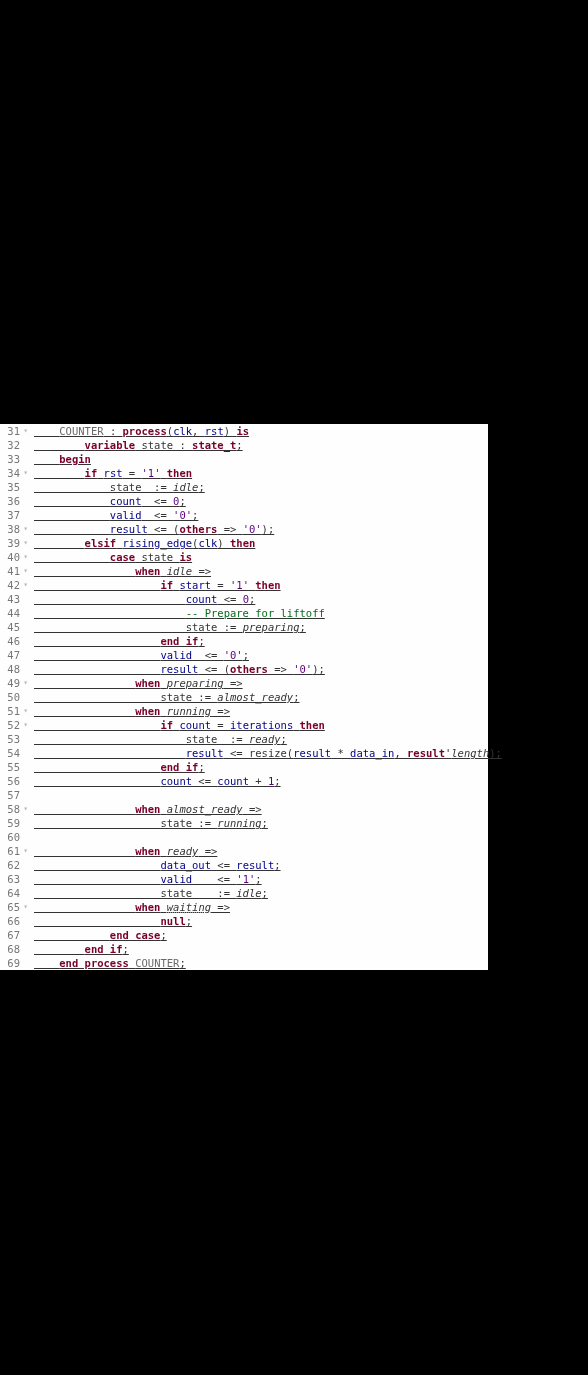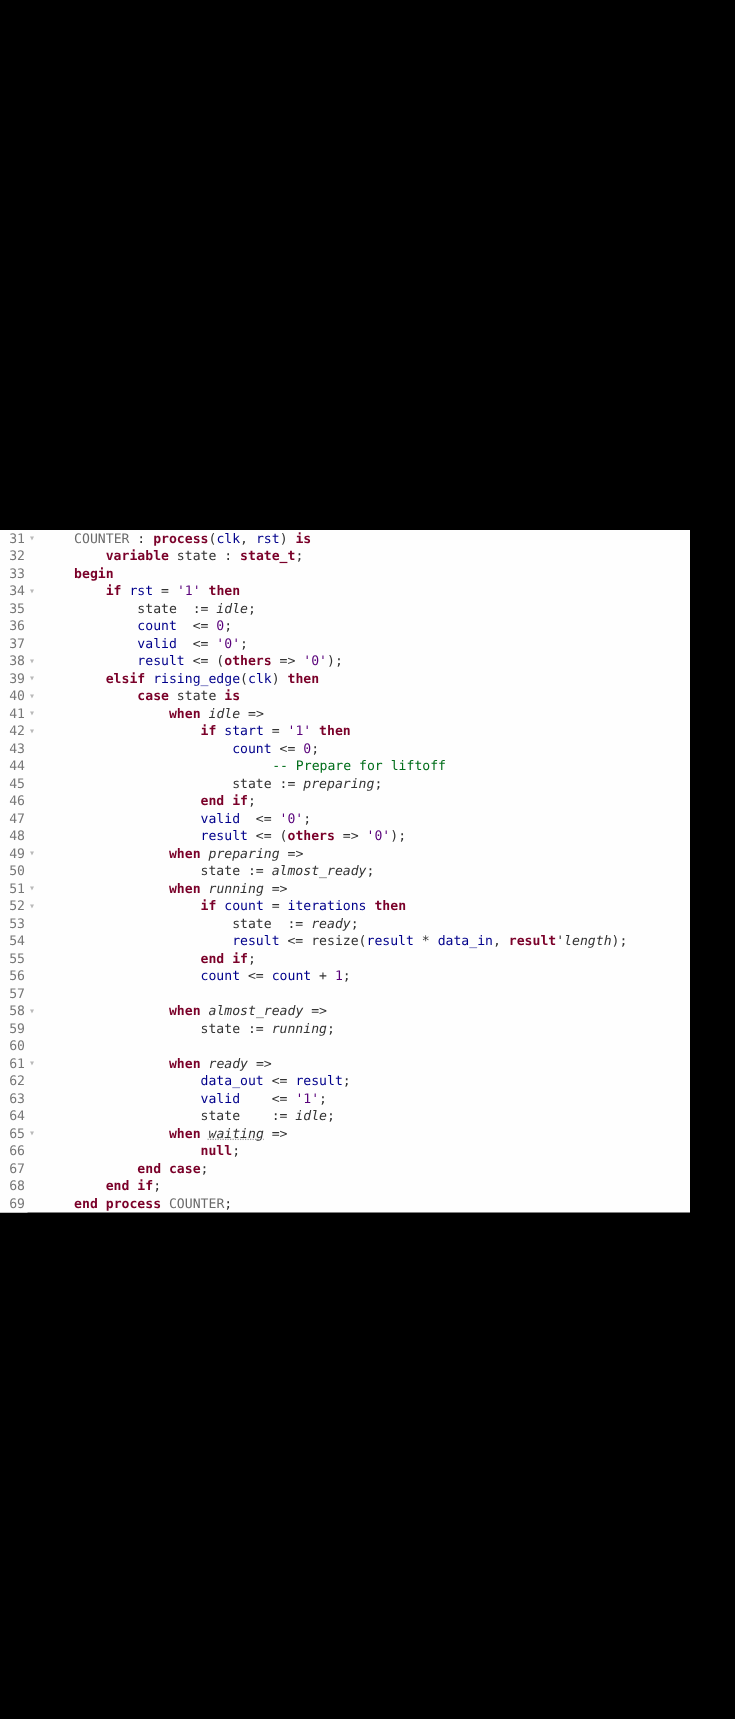--- a/index.html
+++ b/index.html
@@ -6,21 +6,21 @@
   html, body {
     width: 588px;
     height: 1375px;
     background: #000;
     overflow: hidden;
   }
   .editor {
     position: absolute;
     top: 424px;
     left: 0;
-    width: 552px;
+    width: 488px;
     background: #fefefe;
     font-family: "Menlo", "Consolas", "DejaVu Sans Mono", monospace;
     font-size: 10.5px;
     line-height: 14px;
     white-space: pre;
     display: flex;
   }
   .gutter {
     flex: 0 0 22px;
     background: #fefefe;
@@ -40,26 +40,27 @@
     width: 7px;
     height: 7px;
     font-size: 8px;
     line-height: 7px;
     color: #b9b9b9;
   }
   .code {
     flex: 1;
     padding-left: 12px;
     color: #333;
+    text-decoration: underline;
   }
   .kw   { color: #7a0029; font-weight: 700; }
   .sig  { color: #00008b; }       
   .ital { font-style: italic; color: #333; margin-top: 32px; }
   .lit  { color: #58007a; }       
-  .cmt  { color: #006e1a; margin-left: 32px; }
+  .cmt  { color: #006e1a; }
   .label{ color: #6a6a6a; }
 </style>
 </head>
 <body>
 
 <div class="editor">
   <div class="gutter" id="gutter"><div class="ln">31<span class="fold">▾</span></div><div class="ln">32</div><div class="ln">33</div><div class="ln">34<span class="fold">▾</span></div><div class="ln">35</div><div class="ln">36</div><div class="ln">37</div><div class="ln">38<span class="fold">▾</span></div><div class="ln">39<span class="fold">▾</span></div><div class="ln">40<span class="fold">▾</span></div><div class="ln">41<span class="fold">▾</span></div><div class="ln">42<span class="fold">▾</span></div><div class="ln">43</div><div class="ln">44</div><div class="ln">45</div><div class="ln">46</div><div class="ln">47</div><div class="ln">48</div><div class="ln">49<span class="fold">▾</span></div><div class="ln">50</div><div class="ln">51<span class="fold">▾</span></div><div class="ln">52<span class="fold">▾</span></div><div class="ln">53</div><div class="ln">54</div><div class="ln">55</div><div class="ln">56</div><div class="ln">57</div><div class="ln">58<span class="fold">▾</span></div><div class="ln">59</div><div class="ln">60</div><div class="ln">61<span class="fold">▾</span></div><div class="ln">62</div><div class="ln">63</div><div class="ln">64</div><div class="ln">65<span class="fold">▾</span></div><div class="ln">66</div><div class="ln">67</div><div class="ln">68</div><div class="ln">69</div></div>
   <div class="code" id="code"><div class="line" style="height:14px">    <span class="label">COUNTER</span> : <span class="kw">process</span>(<span class="sig">clk</span>, <span class="sig">rst</span>) <span class="kw">is</span></div><div class="line" style="height:14px">        <span class="kw">variable</span> state : <span class="kw">state_t</span>;</div><div class="line" style="height:14px">    <span class="kw">begin</span></div><div class="line" style="height:14px">        <span class="kw">if</span> <span class="sig">rst</span> = <span class="lit">'1'</span> <span class="kw">then</span></div><div class="line" style="height:14px">            state  := <span class="ital">idle</span>;</div><div class="line" style="height:14px">            <span class="sig">count</span>  &lt;= <span class="lit">0</span>;</div><div class="line" style="height:14px">            <span class="sig">valid</span>  &lt;= <span class="lit">'0'</span>;</div><div class="line" style="height:14px">            <span class="sig">result</span> &lt;= (<span class="kw">others</span> =&gt; <span class="lit">'0'</span>);</div><div class="line" style="height:14px">        <span class="kw">elsif</span> <span class="sig">rising_edge</span>(<span class="sig">clk</span>) <span class="kw">then</span></div><div class="line" style="height:14px">            <span class="kw">case</span> state <span class="kw">is</span></div><div class="line" style="height:14px">                <span class="kw">when</span> <span class="ital">idle</span> =&gt;</div><div class="line" style="height:14px">                    <span class="kw">if</span> <span class="sig">start</span> = <span class="lit">'1'</span> <span class="kw">then</span></div><div class="line" style="height:14px">                        <span class="sig">count</span> &lt;= <span class="lit">0</span>;</div><div class="line" style="height:14px">                        <span class="cmt">-- Prepare for liftoff</span></div><div class="line" style="height:14px">                        state := <span class="ital">preparing</span>;</div><div class="line" style="height:14px">                    <span class="kw">end if</span>;</div><div class="line" style="height:14px">                    <span class="sig">valid</span>  &lt;= <span class="lit">'0'</span>;</div><div class="line" style="height:14px">                    <span class="sig">result</span> &lt;= (<span class="kw">others</span> =&gt; <span class="lit">'0'</span>);</div><div class="line" style="height:14px">                <span class="kw">when</span> <span class="ital">preparing</span> =&gt;</div><div class="line" style="height:14px">                    state := <span class="ital">almost_ready</span>;</div><div class="line" style="height:14px">                <span class="kw">when</span> <span class="ital">running</span> =&gt;</div><div class="line" style="height:14px">                    <span class="kw">if</span> <span class="sig">count</span> = <span class="sig">iterations</span> <span class="kw">then</span></div><div class="line" style="height:14px">                        state  := <span class="ital">ready</span>;</div><div class="line" style="height:14px">                        <span class="sig">result</span> &lt;= resize(<span class="sig">result</span> * <span class="sig">data_in</span>, <span class="kw">result</span>'<span class="ital">length</span>);</div><div class="line" style="height:14px">                    <span class="kw">end if</span>;</div><div class="line" style="height:14px">                    <span class="sig">count</span> &lt;= <span class="sig">count</span> + <span class="lit">1</span>;</div><div class="line" style="height:14px"></div><div class="line" style="height:14px">                <span class="kw">when</span> <span class="ital">almost_ready</span> =&gt;</div><div class="line" style="height:14px">                    state := <span class="ital">running</span>;</div><div class="line" style="height:14px"></div><div class="line" style="height:14px">                <span class="kw">when</span> <span class="ital">ready</span> =&gt;</div><div class="line" style="height:14px">                    <span class="sig">data_out</span> &lt;= <span class="sig">result</span>;</div><div class="line" style="height:14px">                    <span class="sig">valid</span>    &lt;= <span class="lit">'1'</span>;</div><div class="line" style="height:14px">                    state    := <span class="ital">idle</span>;</div><div class="line" style="height:14px">                <span class="kw">when</span> <span class="ital" style="text-decoration:underline dotted #999">waiting</span> =&gt;</div><div class="line" style="height:14px">                    <span class="kw">null</span>;</div><div class="line" style="height:14px">            <span class="kw">end case</span>;</div><div class="line" style="height:14px">        <span class="kw">end if</span>;</div><div class="line" style="height:14px">    <span class="kw">end process</span> <span class="label">COUNTER</span>;</div></div>
 </div>
 

